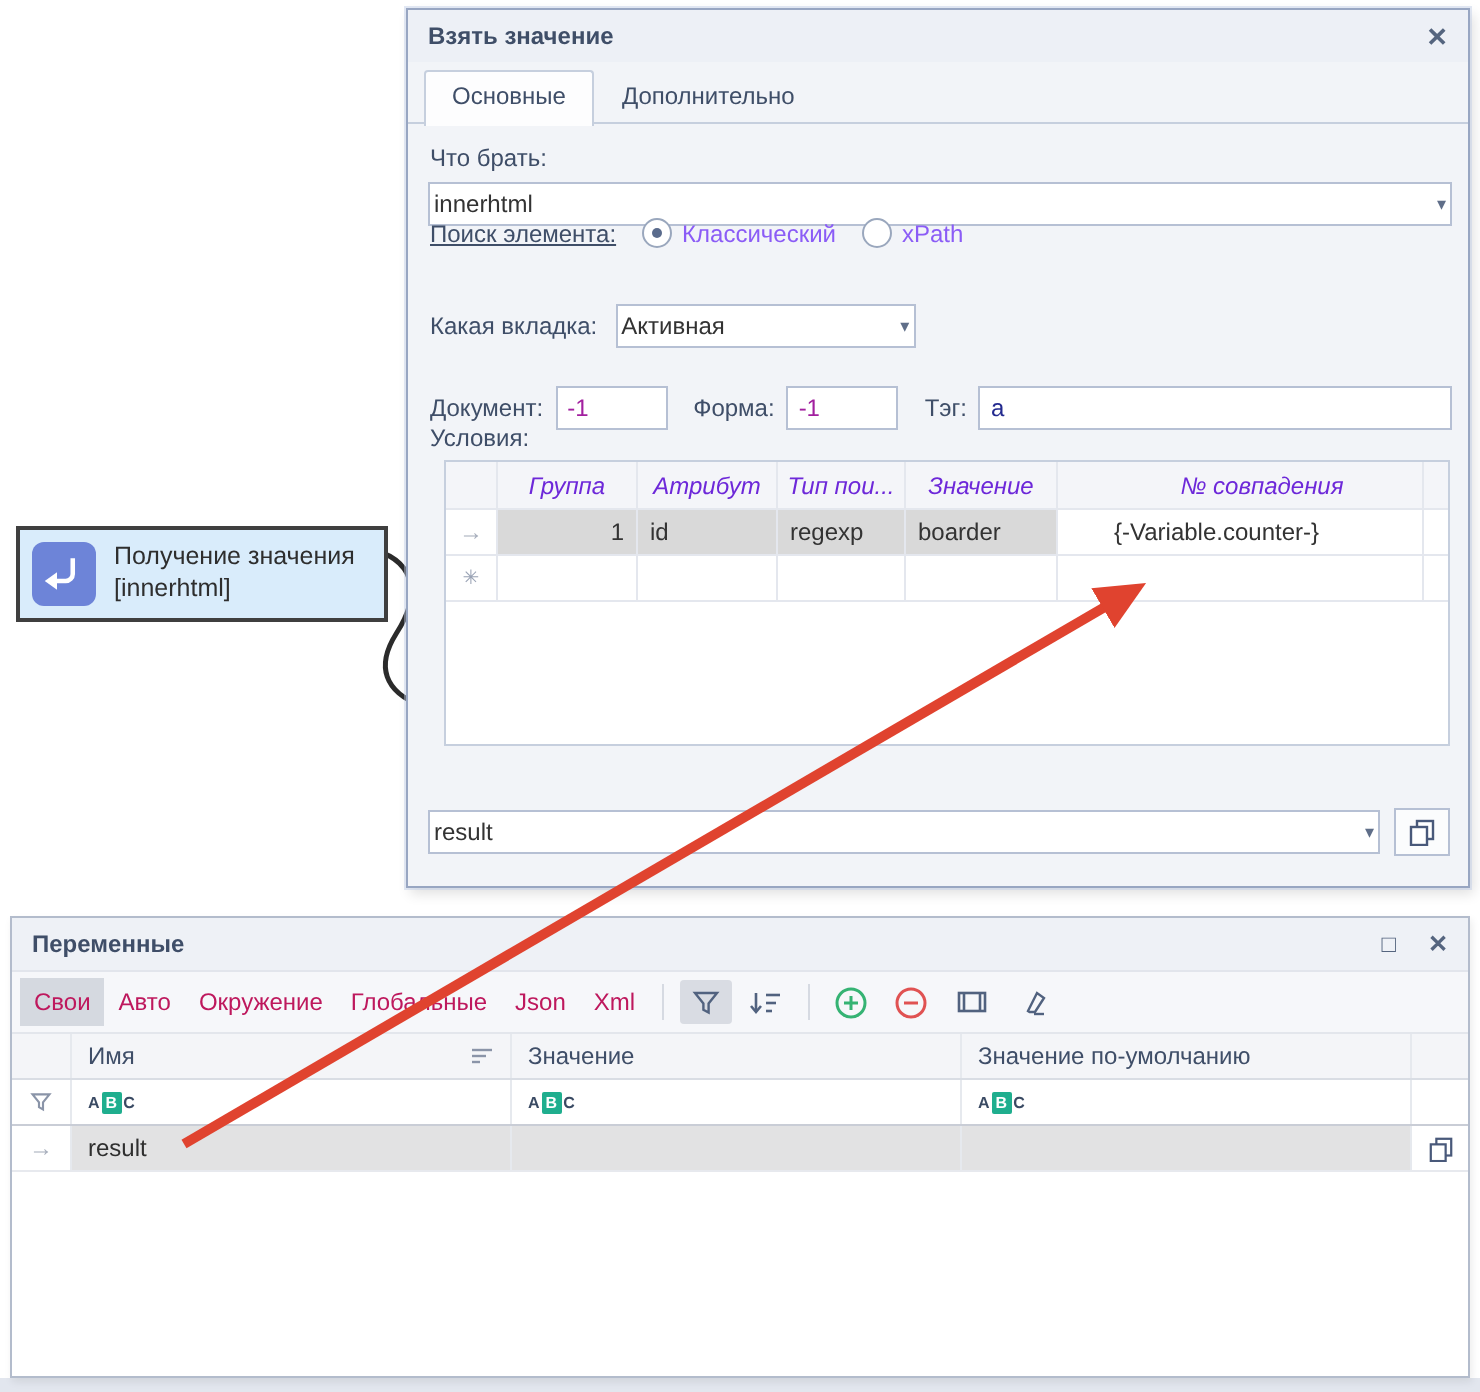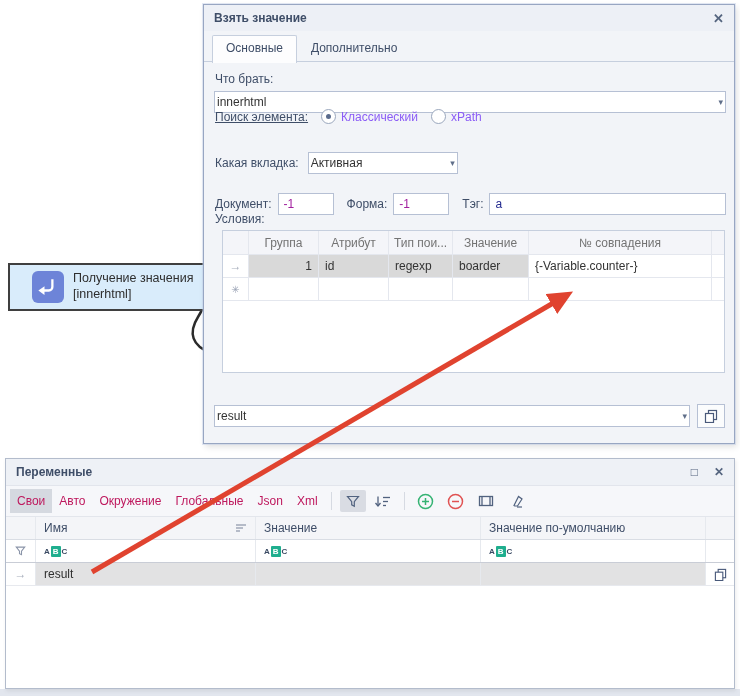--- a/index.html
+++ b/index.html
@@ -7,21 +7,21 @@
   .stage { position:relative; width:740px; height:696px; background:#ffffff; overflow:hidden; }
   .stage .bottom-strip { position:absolute; left:0; top:689px; width:740px; height:7px; background:#e2e6ee; }
 
   svg.overlay { position:absolute; left:0; top:0; width:740px; height:696px; pointer-events:none; }
   svg.connector-layer { z-index:1; }
   svg.arrow-layer { z-index:50; }
 
   
   .node { position:absolute; left:8px; top:263px; width:172px; height:44px; z-index:2;
           background:#d9ecfb; border:2px solid #3f3f3f; display:flex; align-items:center;
-          gap:9px; padding:0 4px 0 22px; box-sizing:content-box; cursor:pointer; }
+          gap:9px; padding:0 4px 0 6px; box-sizing:content-box; cursor:pointer; }
   .node-icon { width:32px; height:32px; border-radius:6px; background:#6d84d8; flex:0 0 32px;
                display:flex; align-items:center; justify-content:center; }
   .node-text { color:#2e2e2e; font-size:12.5px; line-height:1.25; }
 
   
   .dialog { position:absolute; left:203px; top:4px; width:532px; height:440px; z-index:3;
             background:#f2f4f8; border:1px solid #98a6c2; box-sizing:border-box;
             box-shadow:0 0 0 1px rgba(190,205,230,.45), 2px 3px 6px rgba(0,0,0,.12); }
   .dlg-title { height:26px; display:flex; align-items:center; justify-content:space-between;
                padding:0 10px; background:#edf0f6; font-weight:bold; color:#3f4e68; }
@@ -54,27 +54,27 @@
   .f-dft-row .tinput.small { width:56px; margin-left:6px; }
   .f-dft-row .gap { width:13px; }
   .f-dft-row .tinput.flexy { flex:1; margin-left:6px; }
   .f-cond-label   { position:absolute; left:11px;  top:207px; }
   .f-table { position:absolute; left:18px; top:225px; width:503px; height:143px;
              background:#fff; border:1px solid #c6cfde; box-sizing:border-box; }
   .ct-row { display:flex; height:22px; border-bottom:1px solid #e4e7ee; }
   .ct-row.hdr { height:23px; background:#f4f5f9; color:#3f4e68; }
   .ct-cell { border-right:1px solid #e4e7ee; box-sizing:border-box; display:flex; align-items:center;
              padding:0 6px; overflow:hidden; white-space:nowrap; color:#333; }
-  .ct-row.hdr .ct-cell { justify-content:center; color:#737373; }
+  .ct-row.hdr .ct-cell { justify-content:center; color:#6d28d9;font-style:italic; }
   .c-marker { width:26px; flex:0 0 26px; justify-content:center; color:#a7aebc; }
   .c-g { width:70px; flex:0 0 70px; }
   .c-a { width:70px; flex:0 0 70px; }
   .c-t { width:64px; flex:0 0 64px; }
   .c-v { width:76px; flex:0 0 76px; }
-  .c-m { flex:1; }
+  .c-m { flex:1;margin-left:22px; }
   .c-r { width:12px; flex:0 0 12px; border-right:none; padding:0; }
   .ct-row.sel .gcell { background:#d9d9d9; }
   .ct-cell.num { justify-content:flex-end; }
   .newrow-glyph { color:#9aa3b5; font-size:10px; }
 
   .f-put-row    { position:absolute; left:11px; top:379px; display:flex; align-items:center; gap:6px; }
   .f-result-row { position:absolute; left:10px; top:399px; width:512px; display:flex; align-items:center; }
   .f-result-row .combo { width:476px; }
   .copy-btn { width:28px; height:24px; margin-left:7px; background:#fbfcfd; border:1px solid #b6c0d4;
               display:flex; align-items:center; justify-content:center; cursor:pointer; box-sizing:border-box; }

